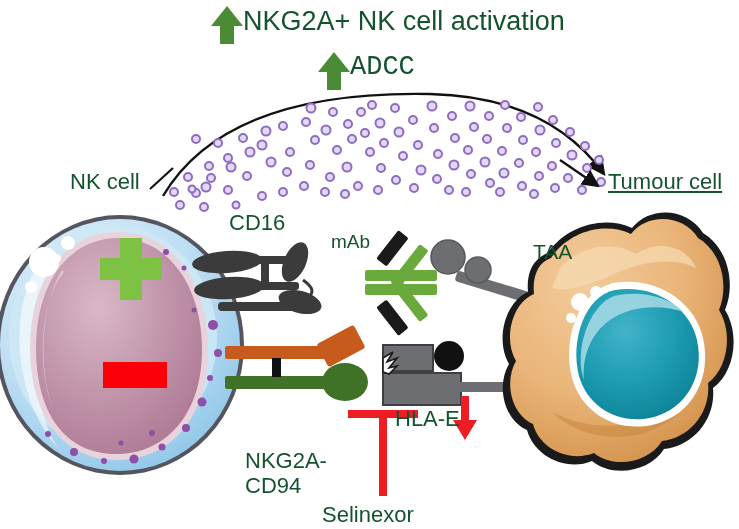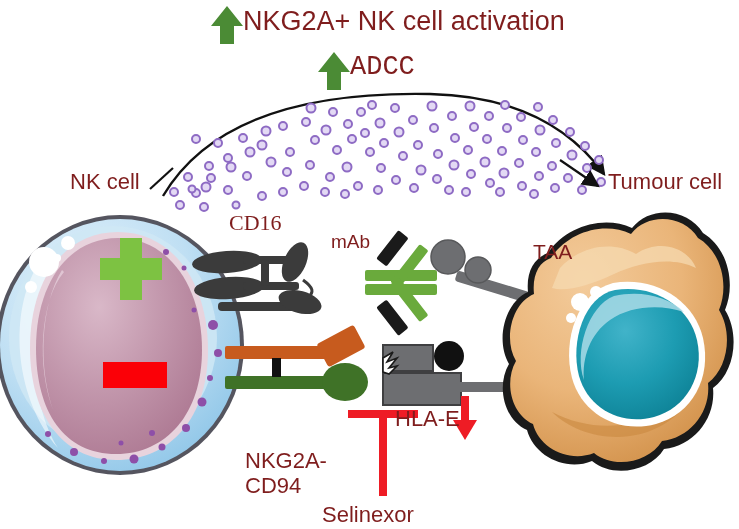--- a/index.html
+++ b/index.html
@@ -19,30 +19,30 @@
   }
   #stage svg.layer {
     position: absolute;
     left: 0;
     top: 0;
     width: 739px;
     height: 529px;
   }
   .lbl {
     position: absolute;
-    color: #7f1d1d;
+    color: #14532d;
     font-family: "Liberation Sans", sans-serif;
     white-space: pre;
     line-height: 1.12;
   }
   #title-label      { left: 243px; top: 6px;   font-size: 27px; }
   #adcc-label       { left: 350px; top: 52px;  font-size: 27px; font-family: Liberation Mono, monospace; }
   #nkcell-label     { left: 70px;  top: 170px; font-size: 22px; }
-  #tumourcell-label { left: 608px; top: 170px; font-size: 22px; }
-  #cd16-label       { left: 229px; top: 211px; font-size: 22px; font-family: Liberation Serif, serif; }
+  #tumourcell-label { left: 608px; top: 170px; font-size: 22px; text-decoration: underline; }
+  #cd16-label       { left: 229px; top: 211px; font-size: 22px; }
   #mab-label        { left: 331px; top: 231px; font-size: 19px; }
   #taa-label        { left: 533px; top: 240px; font-size: 21px; }
   #nkg2a-label      { left: 245px; top: 405px; font-size: 22px; margin-top: 44px; }
   #hlae-label       { left: 395px; top: 407px; font-size: 22px; }
   #selinexor-label  { left: 322px; top: 503px; font-size: 22px; }
 </style>
 </head>
 <body>
 
 <div id="stage">

